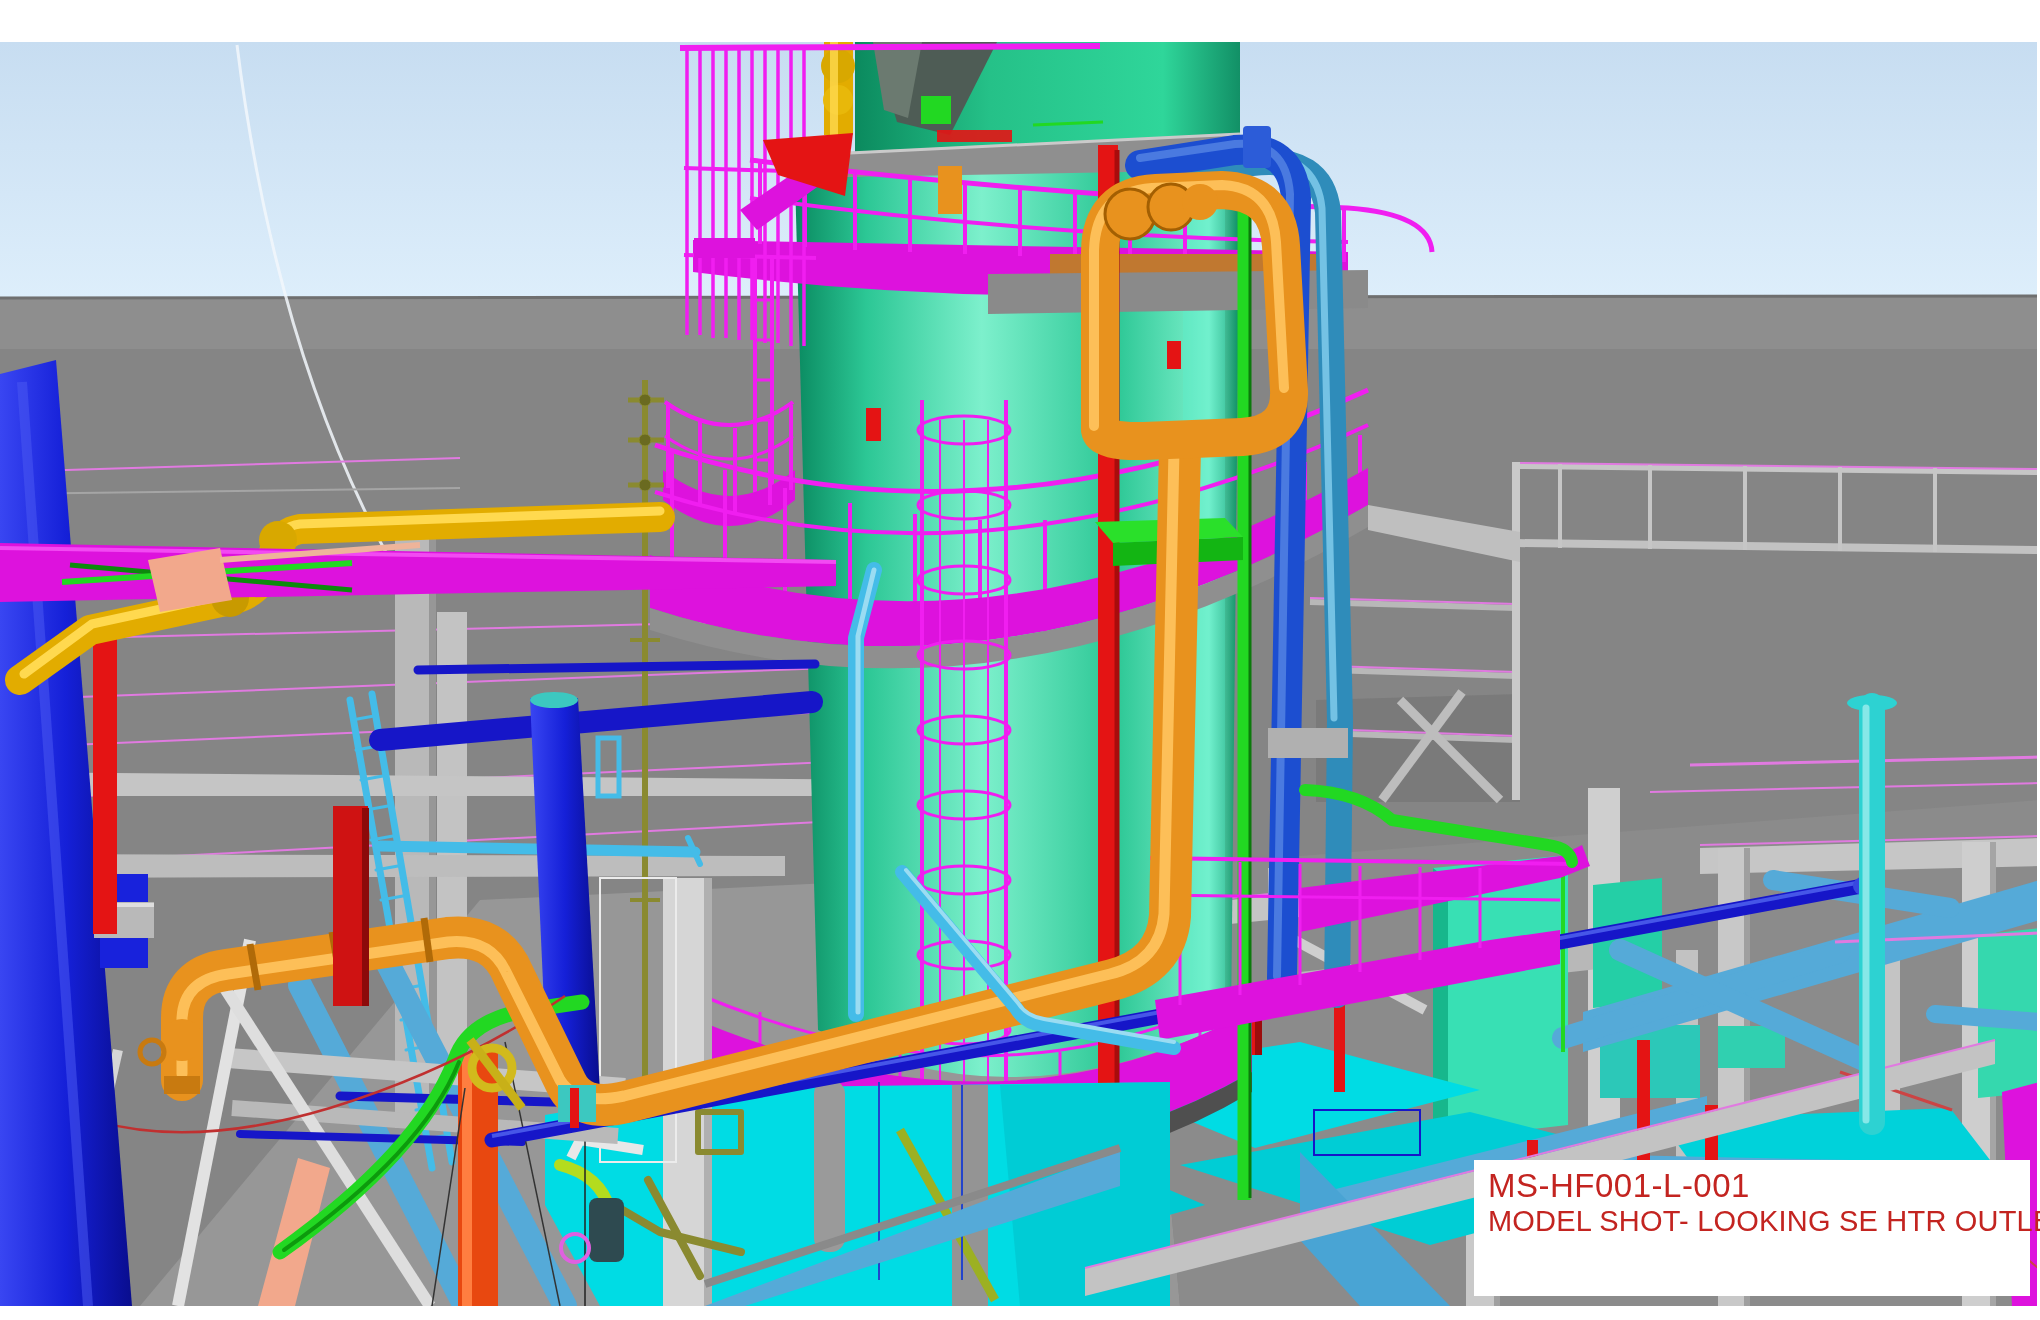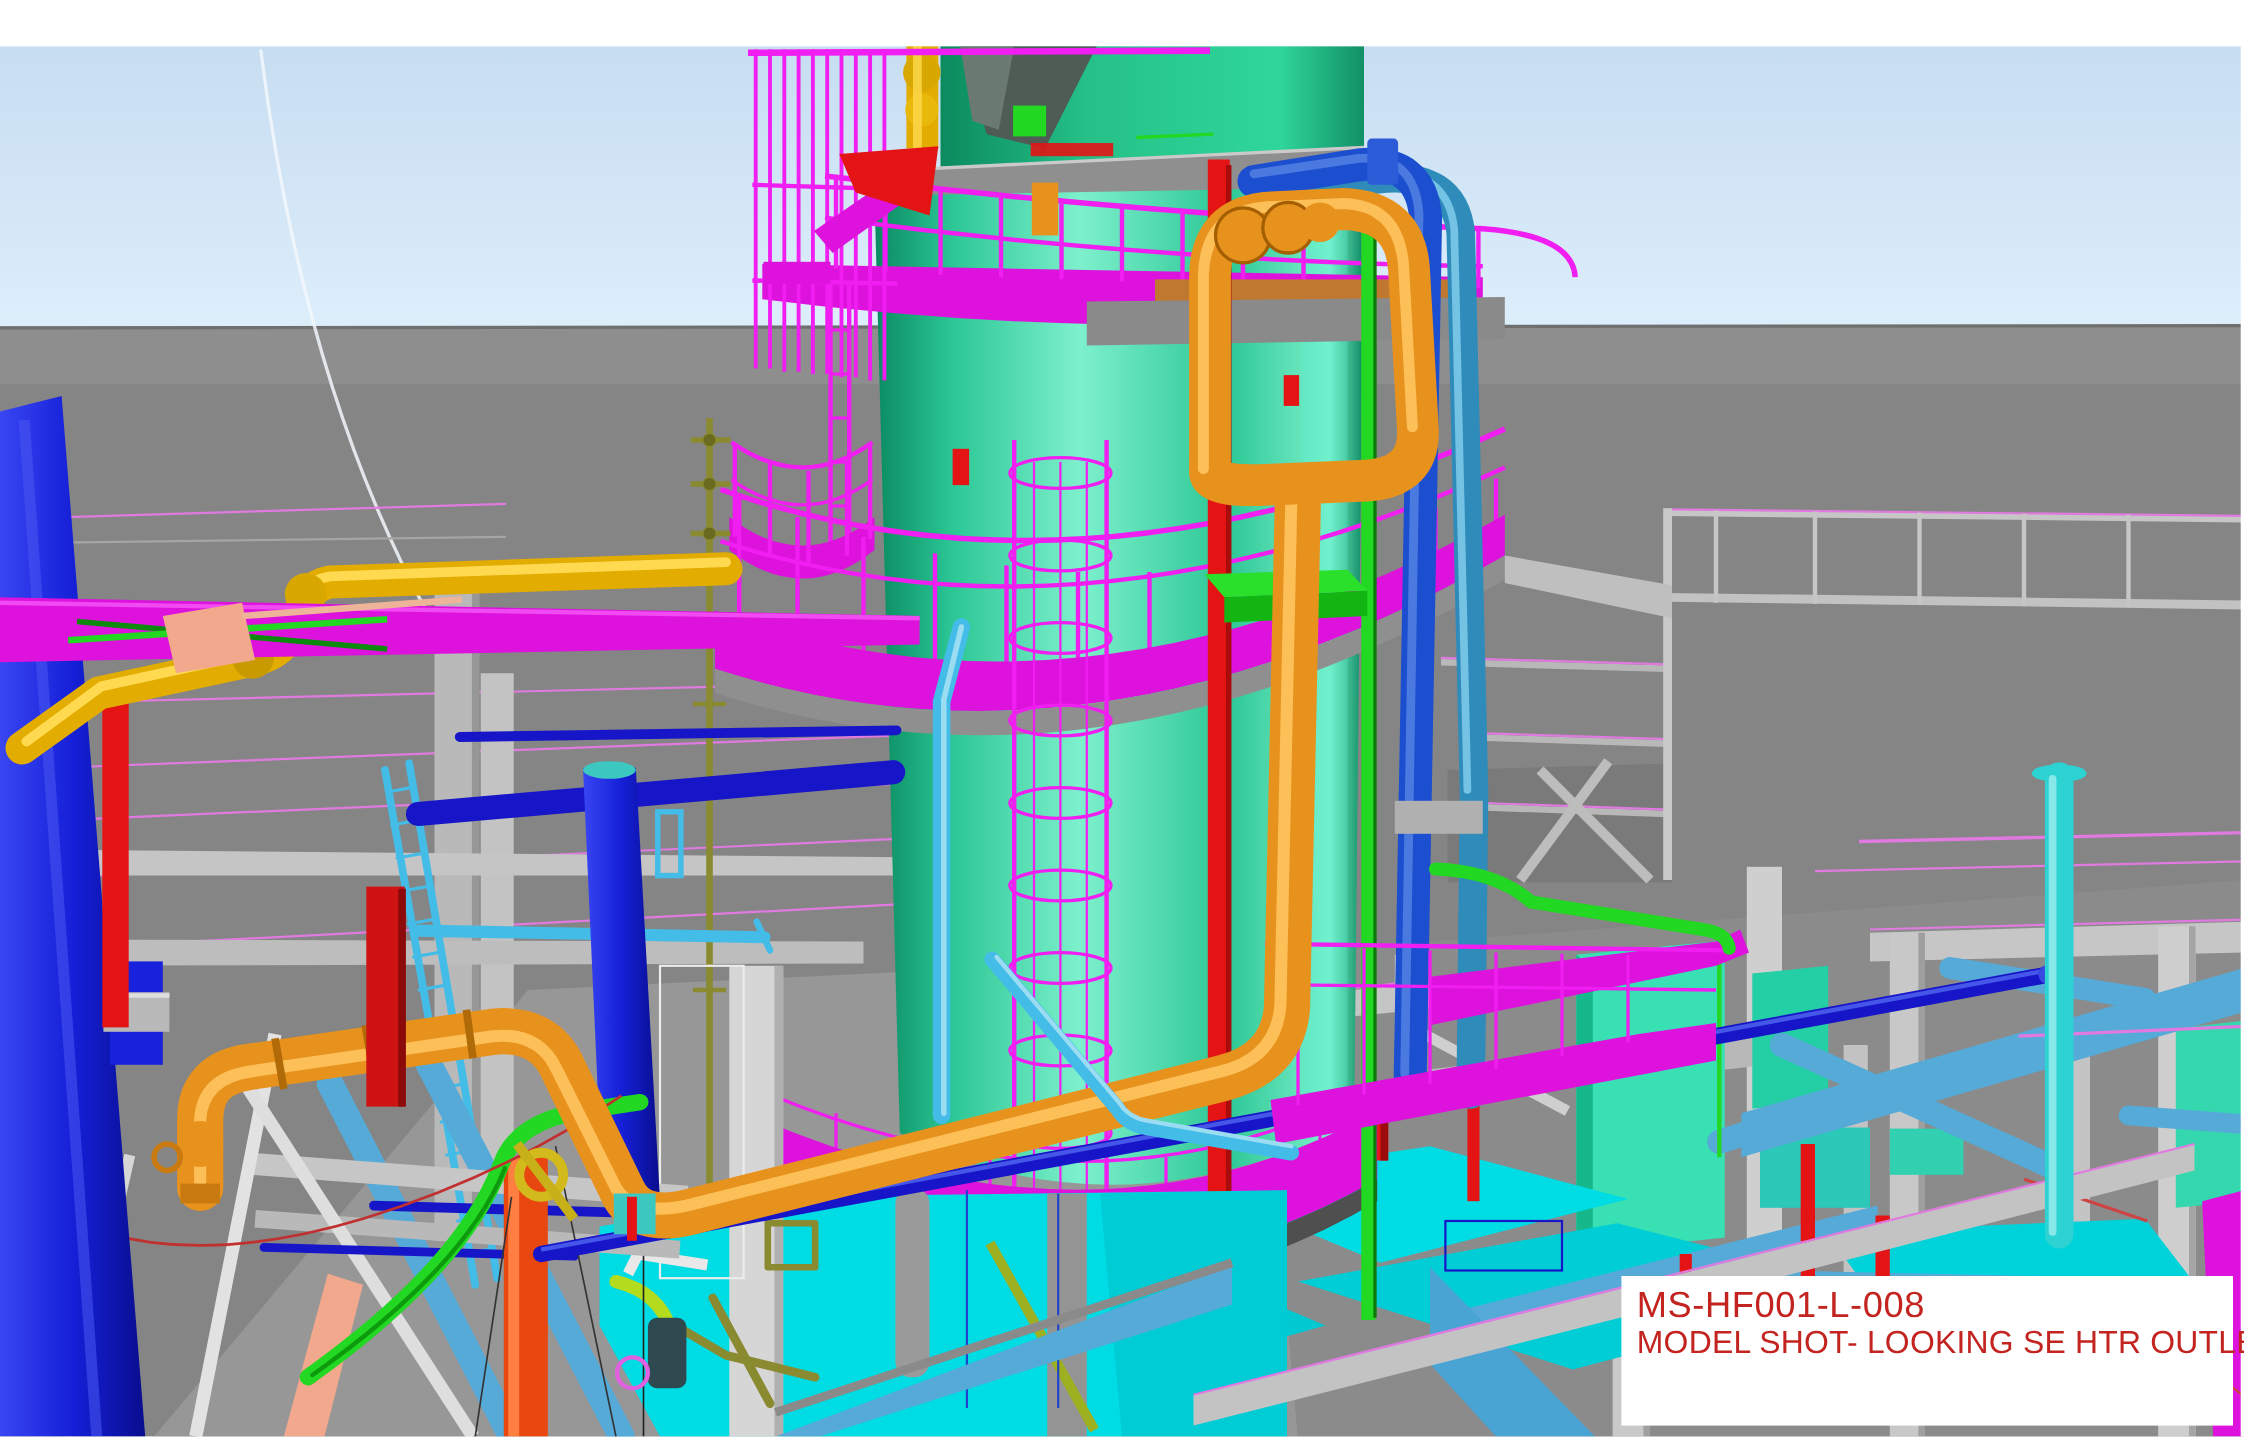--- a/index.html
+++ b/index.html
@@ -500,17 +500,17 @@
     </g>
 
     <g>
       <rect x="0" y="0" width="2040" height="42" fill="#fff"></rect>
       <rect x="0" y="1306" width="2040" height="14" fill="#fff"></rect>
       <rect x="2037" y="42" width="3" height="1264" fill="#fff"></rect>
     </g>
   </svg>
 
   <div class="label-box" style="left:1474px;top:1118px;">
-    <div class="label-line1">MS-HF001-L-008</div>
+    <div class="label-line1">MS-HF001-L-001</div>
     <div class="label-line2">MODEL SHOT- LOOKING SE HTR OUTLET</div>
   </div>
   </div>
 </div>
 
 </body></html>

